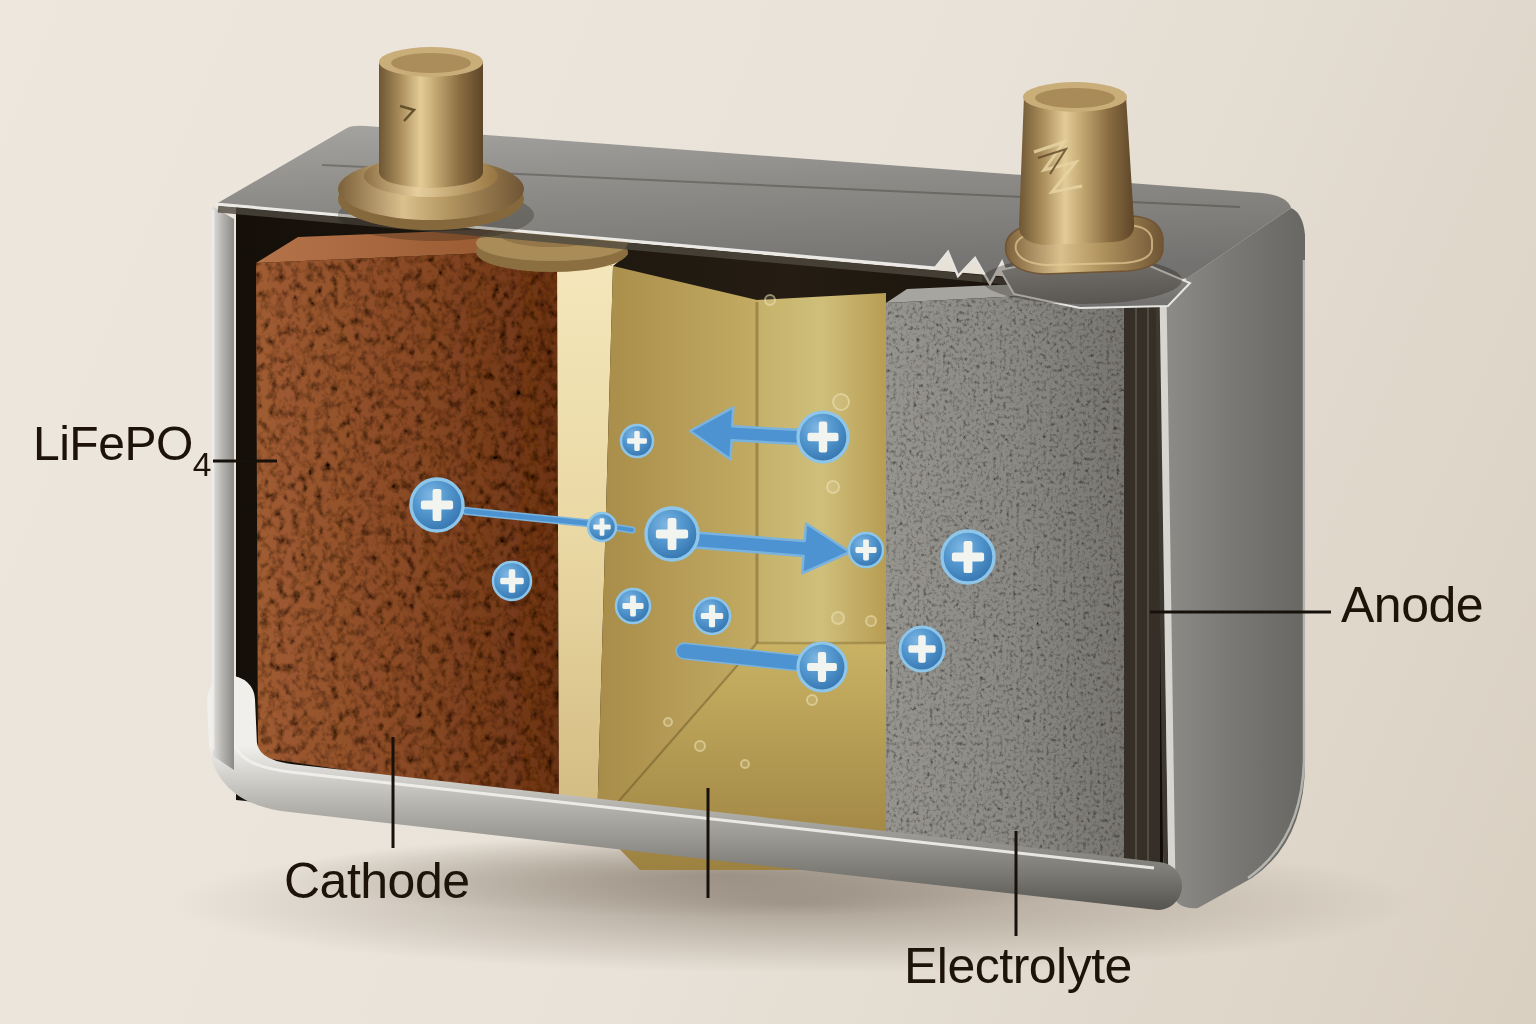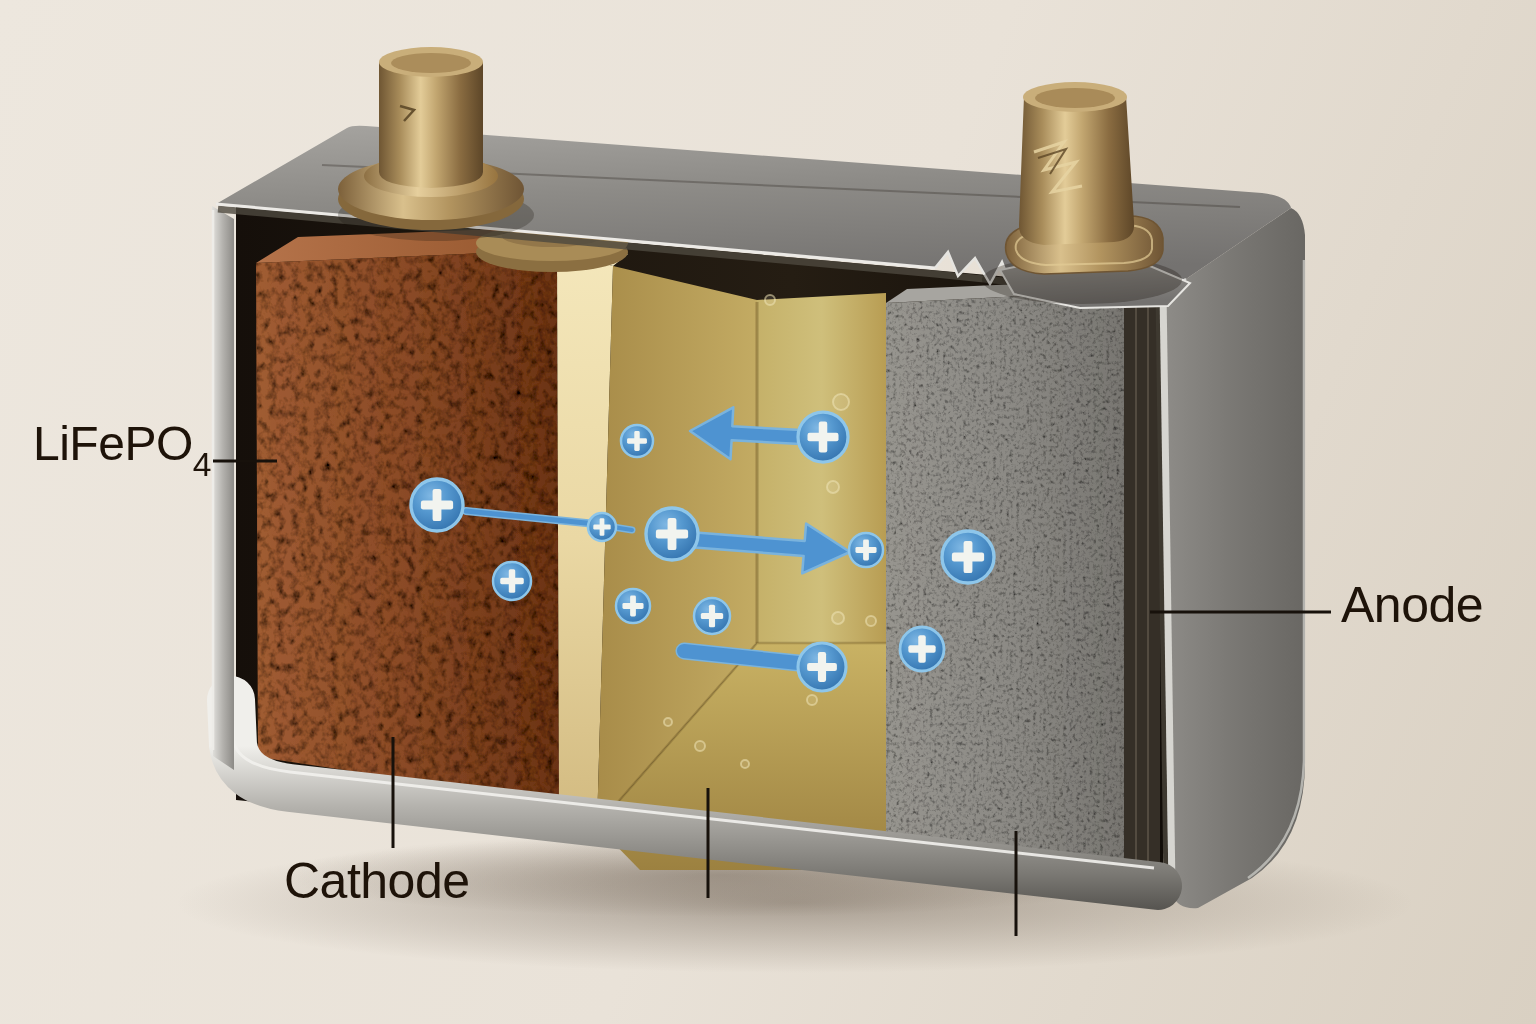--- a/index.html
+++ b/index.html
@@ -313,14 +313,15 @@
     <line x1="708" y1="788" x2="708" y2="898" stroke="#17110b"></line>
     <line x1="1016" y1="831" x2="1016" y2="936" stroke="#17110b"></line>
   </g>
 </svg>
 
 <div class="label" id="label-lifepo4" style="left:33px;top:420px;text-align:right;">
   <span>LiFePO</span><sub>4</sub>
 </div>
 <div class="label" style="left:284px;top:856px;">Cathode</div>
 <div class="label" style="left:1341px;top:580px;">Anode</div>
+<div class="label" style="left:904px;top:941px;">Electrolyte</div>
 
 </div>
 
 </body></html>

